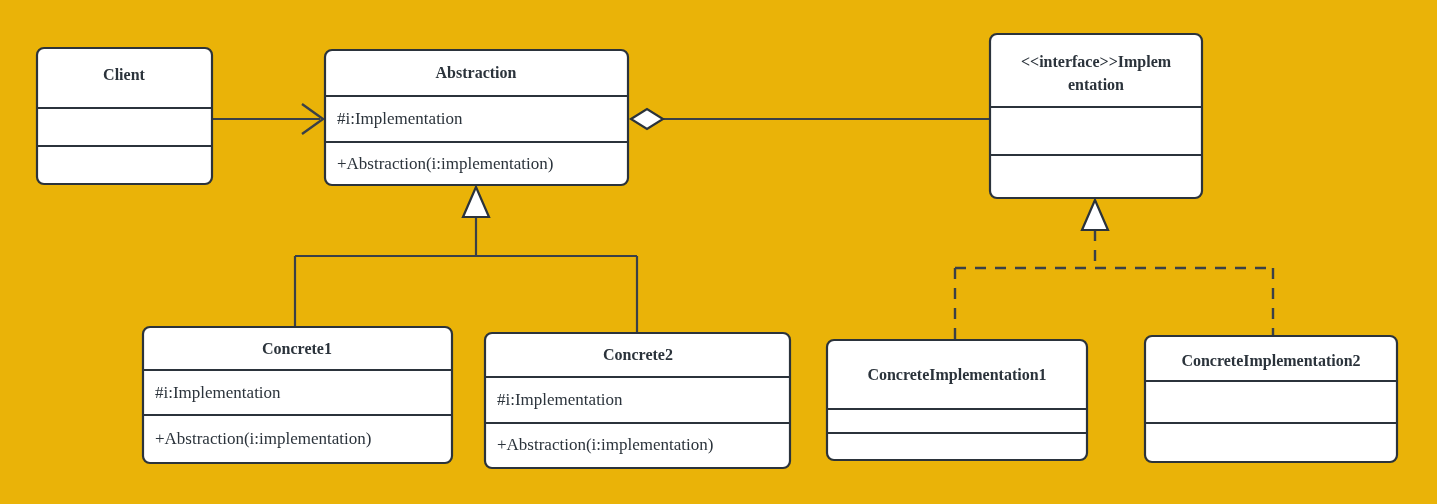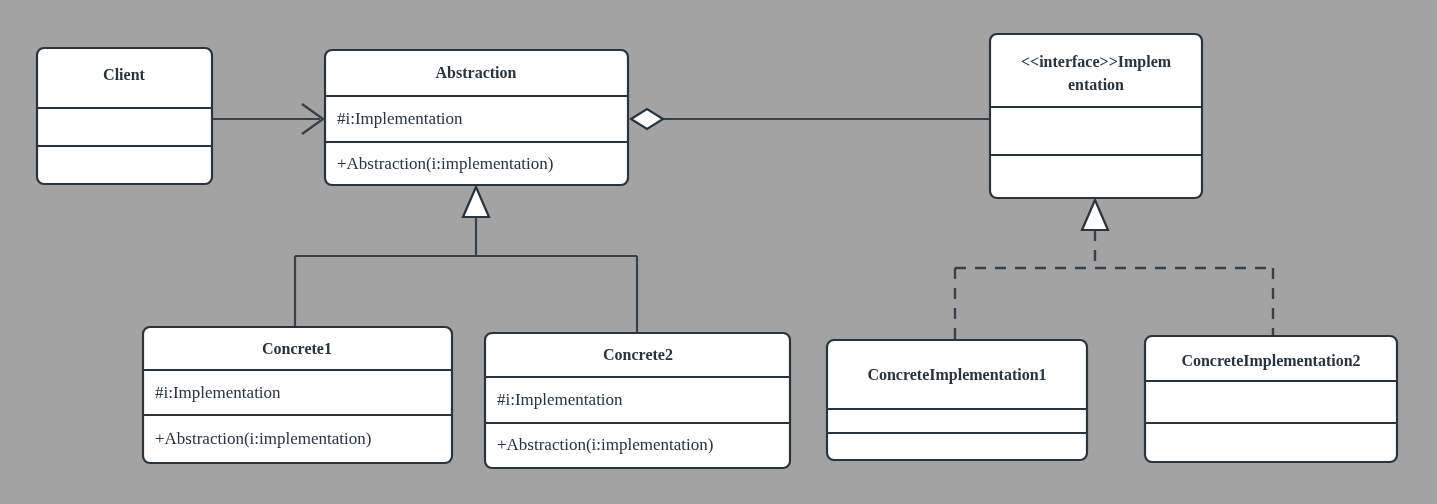--- a/index.html
+++ b/index.html
@@ -8,21 +8,21 @@
     padding: 0;
     background: #ffffff;
   }
   body {
     font-family: "Liberation Serif", "DejaVu Serif", serif;
   }
   #diagram-root {
     position: relative;
     width: 1437px;
     height: 504px;
-    background: #a3a3a3;
+    background: #eab308;
     overflow: hidden;
   }
   svg#uml-canvas {
     position: absolute;
     top: 0;
     left: 0;
     width: 1437px;
     height: 504px;
     display: block;
   }

